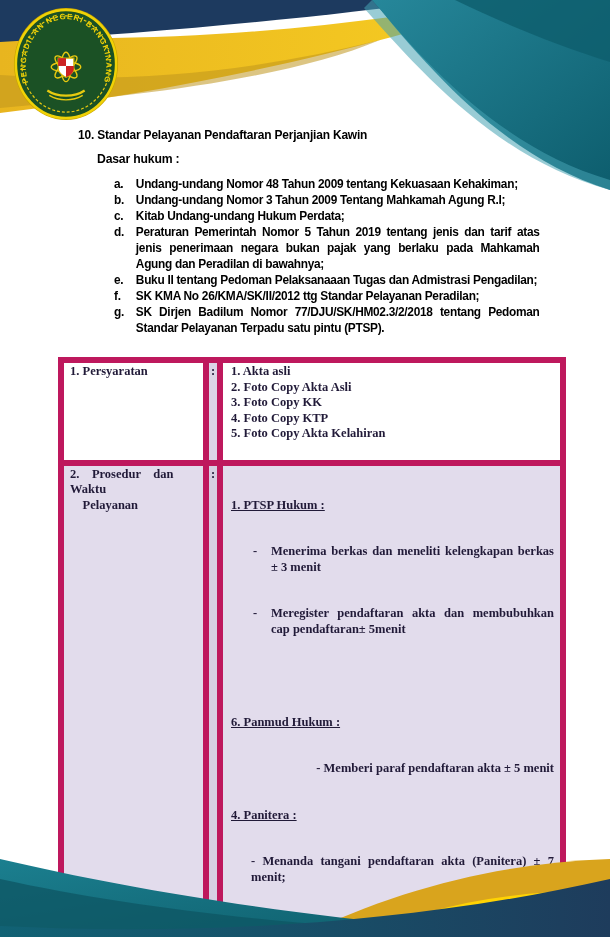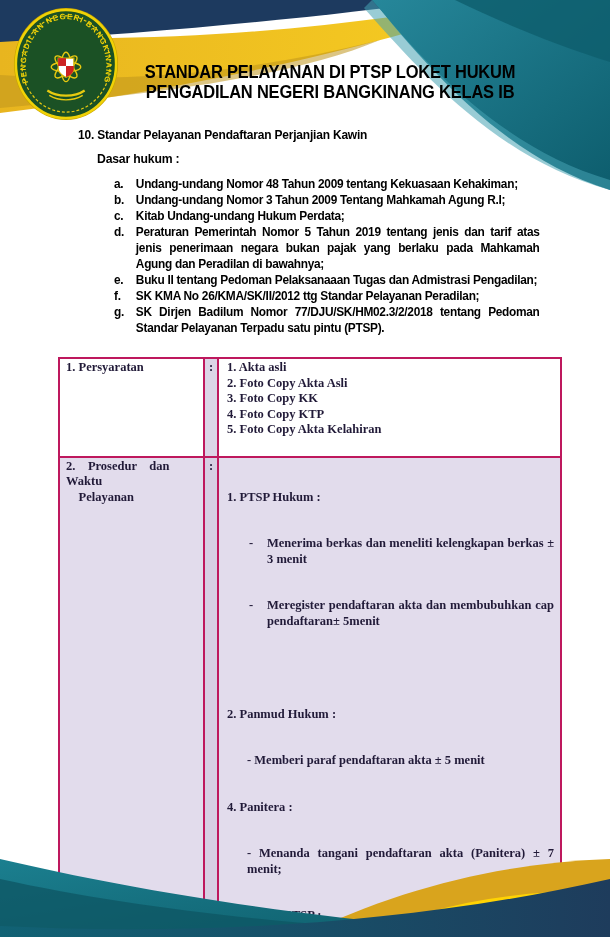--- a/index.html
+++ b/index.html
@@ -25,34 +25,34 @@
   .legal-list{left:114px;top:176px;width:448px;transform:scaleX(.95);transform-origin:0 0;}
   .legal-item{display:flex;font-weight:700;font-size:12.5px;line-height:16px;
               letter-spacing:-.3px;color:#000;}
   .legal-letter{flex:none;width:23px;}
   .legal-text{flex:1;text-align:justify;}
 
   
   .svc-table{position:absolute;left:58px;top:357px;width:502px;border-collapse:collapse;
              table-layout:fixed;font-family:"Liberation Serif",serif;font-weight:700;
              font-size:12.5px;line-height:15.5px;color:#211a38;}
-  .svc-table td{border:2px solid #be185d;vertical-align:top;overflow:hidden;}
+  .svc-table td{border:6px solid #be185d;vertical-align:top;overflow:hidden;}
   .col-label{width:145px;} .col-colon{width:14px;} .col-content{width:343px;}
   tr.r1{height:84px;} tr.r2{height:250px;}
   td.lbl{padding:1px 4px 1px 6px;white-space:pre-wrap;}
   td.colon{background:#dcd5e7;text-align:center;padding-top:1px;}
   td.cnt{padding:1px 6px 18px 8px;white-space:pre-wrap;}
   tr.shaded td{background:#e2dcec;}
   tr.shaded td.colon{background:#d7cfe3;}
   
   .ln{white-space:normal;}
-  .ln.h{padding-left:0;}
+  .ln.h{padding-left:0;text-decoration:underline;}
   .ln.b{position:relative;padding-left:40px;text-align:justify;}
   .ln.b::before{content:attr(data-bullet);position:absolute;left:22px;top:0;}
-  .ln.c{padding-left:20px;}
+  .ln.c{padding-left:20px;text-align:right;}
   .ln.c2{padding-left:20px;text-align:justify;}
   .spacer{height:15.5px;}
 </style>
 </head>
 <body>
 
 <div class="page">
 
   <svg class="abs hdr-svg" viewBox="0 0 610 195" preserveAspectRatio="none">
     <defs>
@@ -89,24 +89,20 @@
     </g>
     <g>
       <path d="M47,53 h16 v10 c0,6.5 -8,9.5 -8,9.5 c0,0 -8,-3 -8,-9.5 Z" fill="#ffffff" stroke="#d4b500" stroke-width="1.2"></path>
       <path d="M47,53 h8 v8 h-8 Z" fill="#cc2222"></path>
       <path d="M55,61 h8 v2 c0,5 -4,8 -8,9.2 Z" fill="#cc2222"></path>
     </g>
     <path d="M36,86 C46,93 64,93 74,86" fill="none" stroke="#e8ca10" stroke-width="2.2"></path>
     <path d="M38,91 C48,97 62,97 72,91" fill="none" stroke="#e8ca10" stroke-width="1.4"></path>
   </svg>
 
-  <div class="abs title-block">
-    <div class="title-line">STANDAR PELAYANAN DI PTSP LOKET HUKUM</div>
-    <div class="title-line">PENGADILAN NEGERI BANGKINANG KELAS IB</div>
-  </div>
 
   <div class="abs sec-heading">10. Standar Pelayanan Pendaftaran Perjanjian Kawin</div>
   <div class="abs dasar-label">Dasar hukum :</div>
 
   <div class="abs legal-list">
     <div class="legal-item">
       <span class="legal-letter">a.</span>
       <span class="legal-text">Undang-undang Nomor 48 Tahun 2009 tentang Kekuasaan Kehakiman;</span>
     </div>
     <div class="legal-item">
@@ -154,21 +150,21 @@
       <tr class="r2 shaded">
         <td class="lbl">2.    Prosedur    dan
 Waktu
     Pelayanan</td>
         <td class="colon">:</td>
         <td class="cnt">
           <div class="ln h">1. PTSP Hukum :</div>
           <div class="ln b" data-bullet="-">Menerima berkas dan meneliti kelengkapan berkas ± 3 menit</div>
           <div class="ln b" data-bullet="-">Meregister pendaftaran akta dan membubuhkan cap pendaftaran± 5menit</div>
           <div class="spacer"></div>
-          <div class="ln h">2. Panmud Hukum :</div>
+          <div class="ln h">6. Panmud Hukum :</div>
           <div class="ln c">- Memberi paraf pendaftaran akta ± 5 menit</div>
           <div class="ln h">4. Panitera :</div>
           <div class="ln c2">- Menanda tangani pendaftaran akta (Panitera) ± 7 menit;</div>
           <div class="ln h">4. Petugas PTSP :</div>
           
           
         </td>
       </tr>
 
     </tbody>

